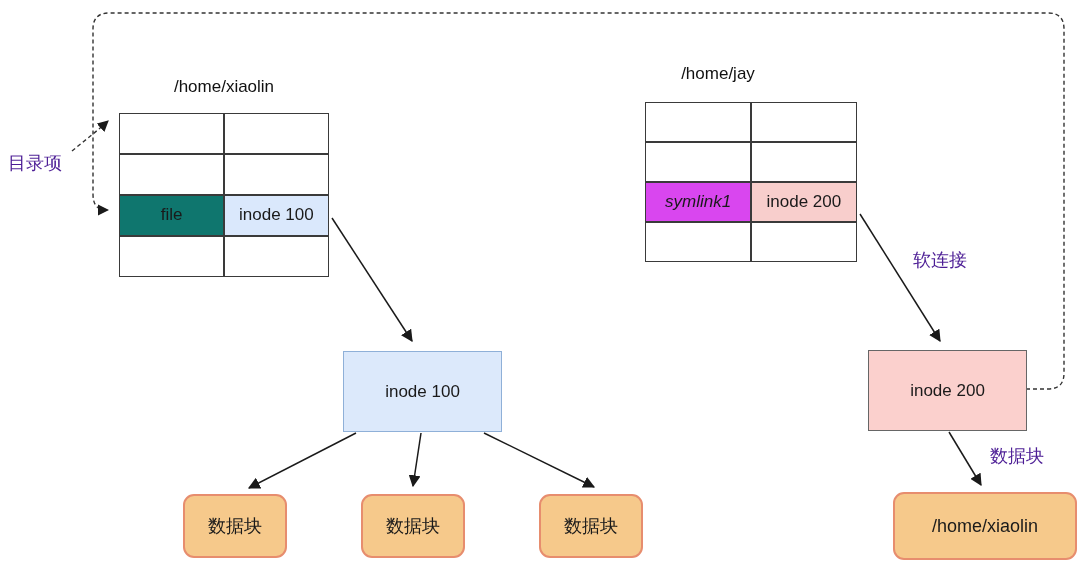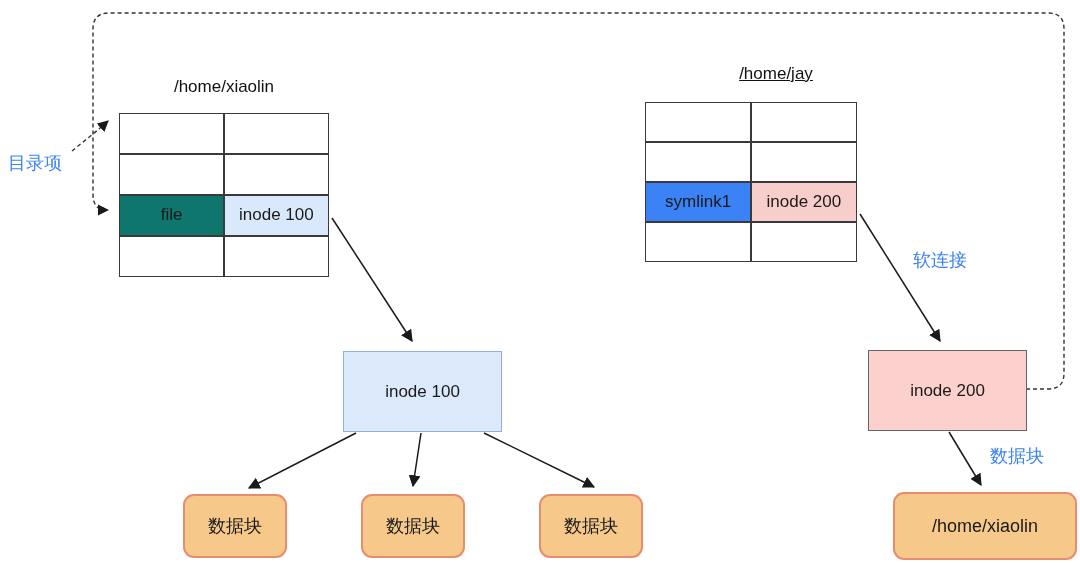--- a/index.html
+++ b/index.html
@@ -30,21 +30,21 @@
     background:#3a3a3a;
     border:1.5px solid #3a3a3a;
   }
   .dir-table .cell {
     background:#ffffff;
     display:flex; align-items:center; justify-content:center;
     font-size:17px;
   }
   .cell.green  { background:#0f766e; }
   .cell.blue   { background:#dae8fc; }
-  .cell.purple { background:#3b82f6; }
+  .cell.purple { background:#d946ef;font-style:italic; }
   .cell.pink   { background:#f8cecc; }
 
   .table-title {
     text-align:center;
     font-size:17px;
     color:#111;
   }
 
   
   .inode-box {
@@ -64,21 +64,21 @@
   .data-block {
     display:flex; align-items:center; justify-content:center;
     font-size:18px;
     background:#f6c98b;
     border:2px solid #e78d6e;
     border-radius:11px;
   }
 
   .float-label {
     font-size:18px;
-    color:#3b82f6;
+    color:#4c1d95;
     white-space:nowrap;
   }
 </style>
 </head>
 <body>
 
 <div class="canvas">
 
   <svg class="arrows-layer" viewBox="0 0 1080 563" xmlns="http://www.w3.org/2000/svg">
     <defs>
@@ -110,21 +110,21 @@
     <div class="cell"></div>
     <div class="cell"></div>
     <div class="cell"></div>
     <div class="cell"></div>
     <div class="cell green">file</div>
     <div class="cell blue">inode 100</div>
     <div class="cell"></div>
     <div class="cell"></div>
   </div>
 
-  <div class="abs table-title" style="left:670px; top:64px; width:212px;text-decoration:underline;">/home/jay</div>
+  <div class="abs table-title" style="left:612px; top:64px; width:212px;">/home/jay</div>
 
   <div class="abs dir-table" style="left:645px; top:102px; width:212px; height:160px;">
     <div class="cell"></div>
     <div class="cell"></div>
     <div class="cell"></div>
     <div class="cell"></div>
     <div class="cell purple">symlink1</div>
     <div class="cell pink">inode 200</div>
     <div class="cell"></div>
     <div class="cell"></div>

